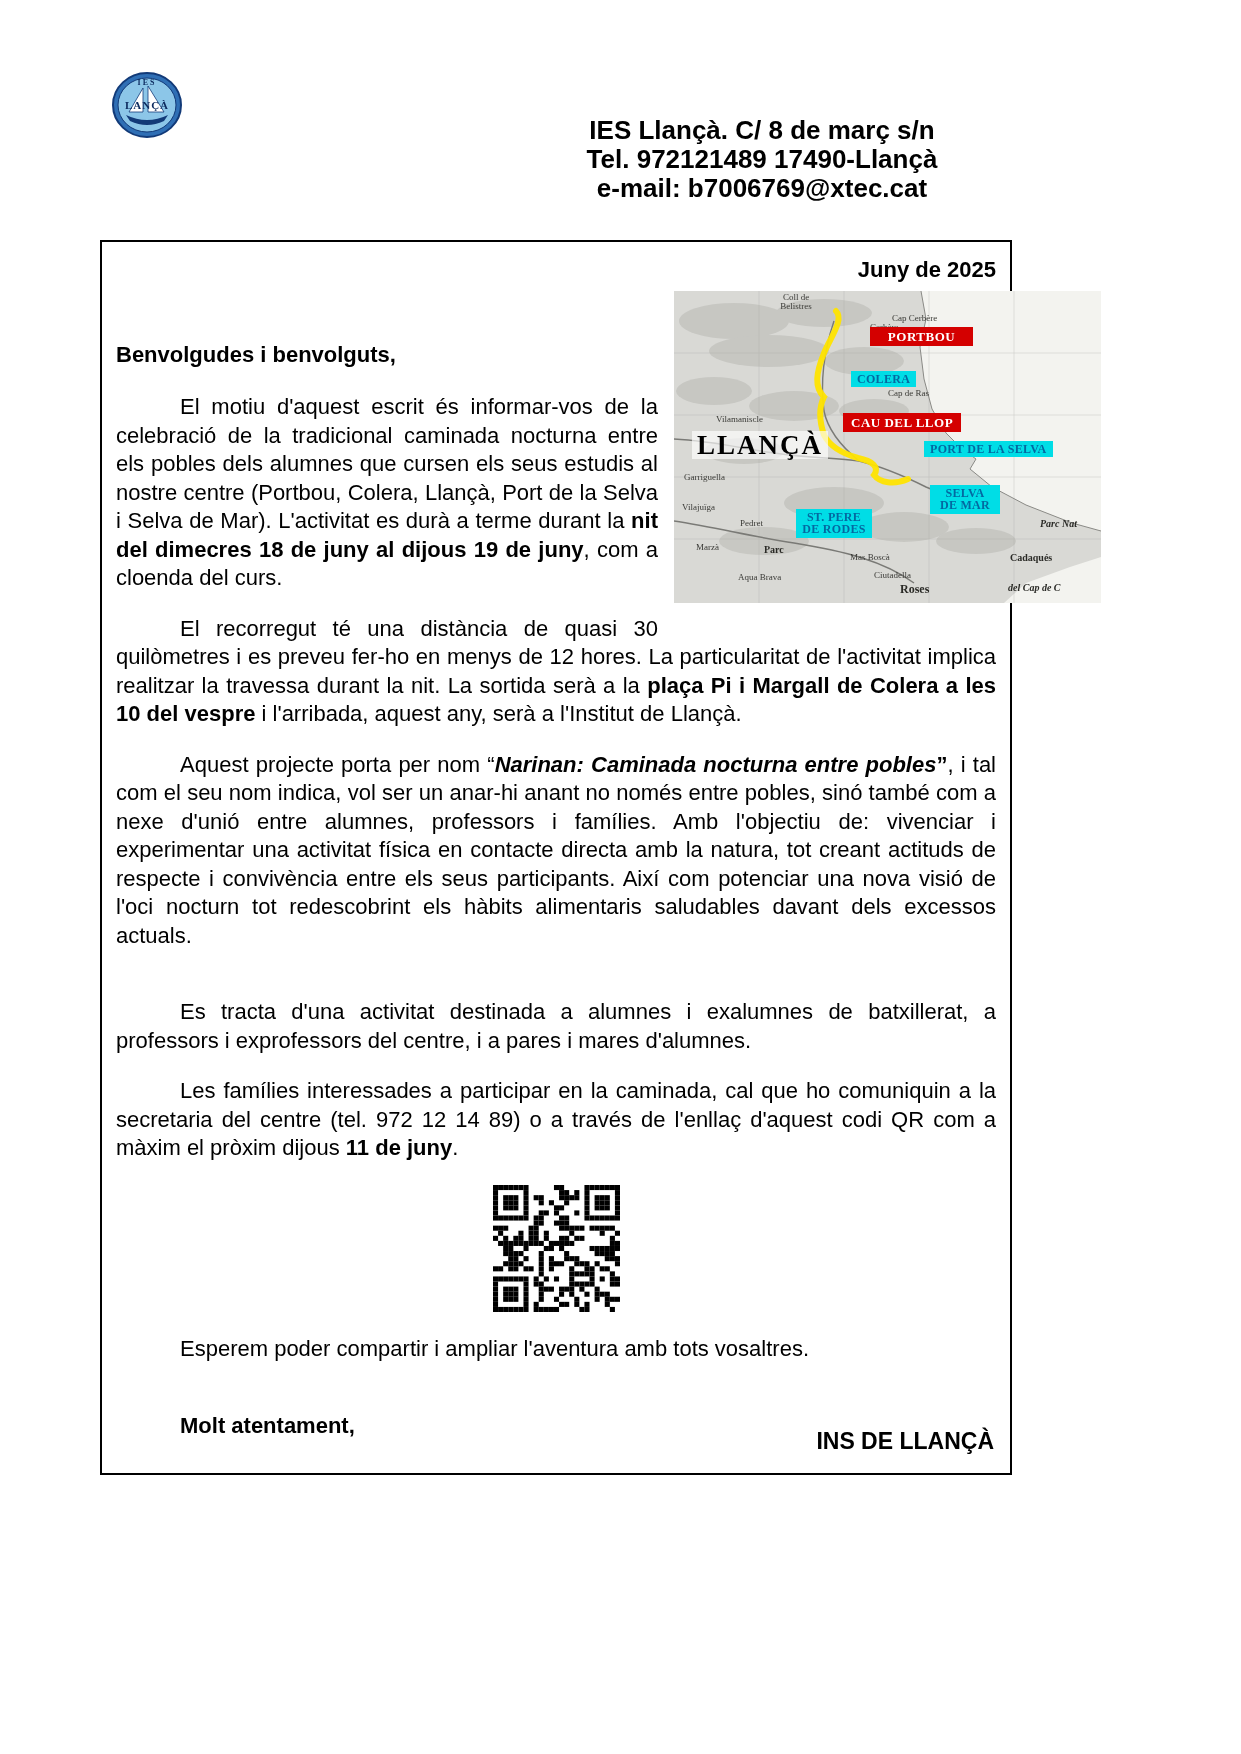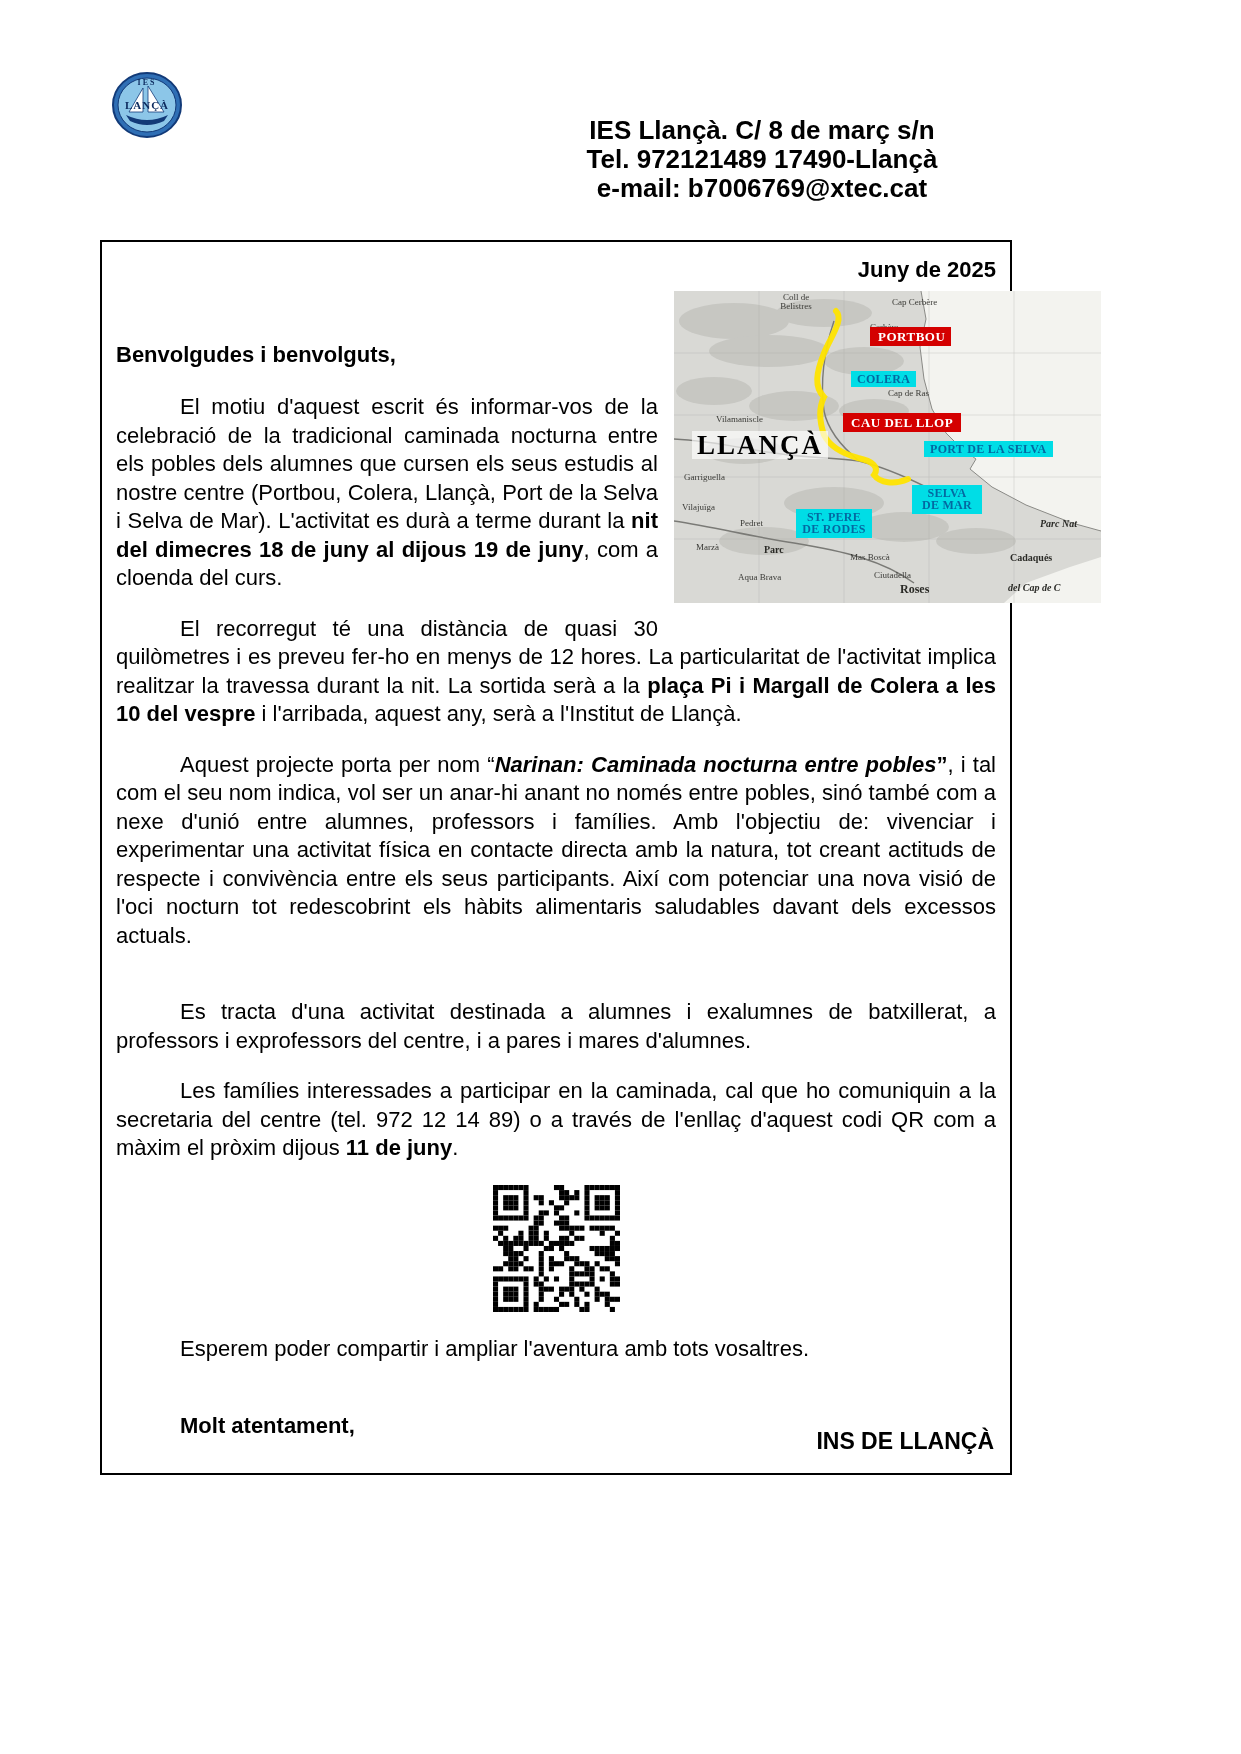--- a/index.html
+++ b/index.html
@@ -122,30 +122,30 @@
           <path d="M0,148 C40,150 70,158 100,162 C140,168 160,166 185,170"></path>
           <path d="M185,170 C210,176 232,186 252,196 C270,204 288,210 305,212"></path>
           <path d="M0,230 C40,236 80,246 120,252 C170,260 210,270 240,292"></path>
           <path d="M160,30 C150,60 146,90 150,120 C154,140 168,156 185,170"></path>
         </g>
         <path d="M247,0 L252,28 246,56 250,88 258,118 272,142 288,158 302,168 296,178 318,196 352,214 398,232 427,240" fill="none" stroke="#8a8a86" stroke-width="1"></path>
         <path d="M162,20 C170,28 158,44 150,62 C142,82 140,96 150,106 C144,118 146,132 150,144 C156,156 170,163 184,167 C198,170 206,176 200,184 C206,192 220,194 234,188" fill="none" stroke="#ffe400" stroke-width="6" stroke-linecap="round" opacity="0.95"></path>
       </svg>
 
       <span class="map-label tiny" style="left:196px; top:0px;margin-top:32px;">Cerbère</span>
-      <span class="map-label tiny" style="left:218px; top:7px; white-space:nowrap;">Cap Cerbère</span>
+      <span class="map-label tiny" style="left:218px; top:23px; white-space:nowrap;">Cap Cerbère</span>
       <span class="map-label tiny" style="left:96px; top:2px; width:52px;">Coll de Belistres</span>
-      <span class="map-label red" style="left:196px; top:36px; width:81px;">PORTBOU</span>
+      <span class="map-label red" style="left:196px; top:36px; width:103px;">PORTBOU</span>
       <span class="map-label cyan nowrap" style="left:177px; top:80px;">COLERA</span>
       <span class="map-label tiny" style="left:214px; top:98px; white-space:nowrap;">Cap de Ras</span>
       <span class="map-label tiny" style="left:42px; top:124px; white-space:nowrap;">Vilamaniscle</span>
       <span class="map-label red" style="left:169px; top:122px;">CAU DEL LLOP</span>
       <span class="map-label big-town" style="left:18px; top:140px;">LLANÇÀ</span>
       <span class="map-label cyan nowrap" style="left:250px; top:150px;">PORT DE LA SELVA</span>
-      <span class="map-label cyan" style="left:238px; top:194px; width:70px;">SELVA DE MAR</span>
+      <span class="map-label cyan" style="left:256px; top:194px; width:70px;">SELVA DE MAR</span>
       <span class="map-label cyan" style="left:122px; top:218px; width:76px;">ST. PERE DE RODES</span>
       <span class="map-label tiny" style="left:10px; top:182px; white-space:nowrap;">Garriguella</span>
       <span class="map-label tiny" style="left:8px; top:212px; white-space:nowrap;">Vilajuïga</span>
       <span class="map-label tiny" style="left:66px; top:228px;">Pedret</span>
       <span class="map-label tiny" style="left:22px; top:252px;">Marzà</span>
       <span class="map-label tiny-bold" style="left:90px; top:254px;">Parc</span>
       <span class="map-label tiny" style="left:64px; top:282px; white-space:nowrap;">Aqua Brava</span>
       <span class="map-label tiny" style="left:176px; top:262px; white-space:nowrap;">Mas Boscà</span>
       <span class="map-label tiny" style="left:200px; top:280px; white-space:nowrap;">Ciutadella</span>
       <span class="map-label tiny-bold" style="left:226px; top:292px; font-size:12px;">Roses</span>

